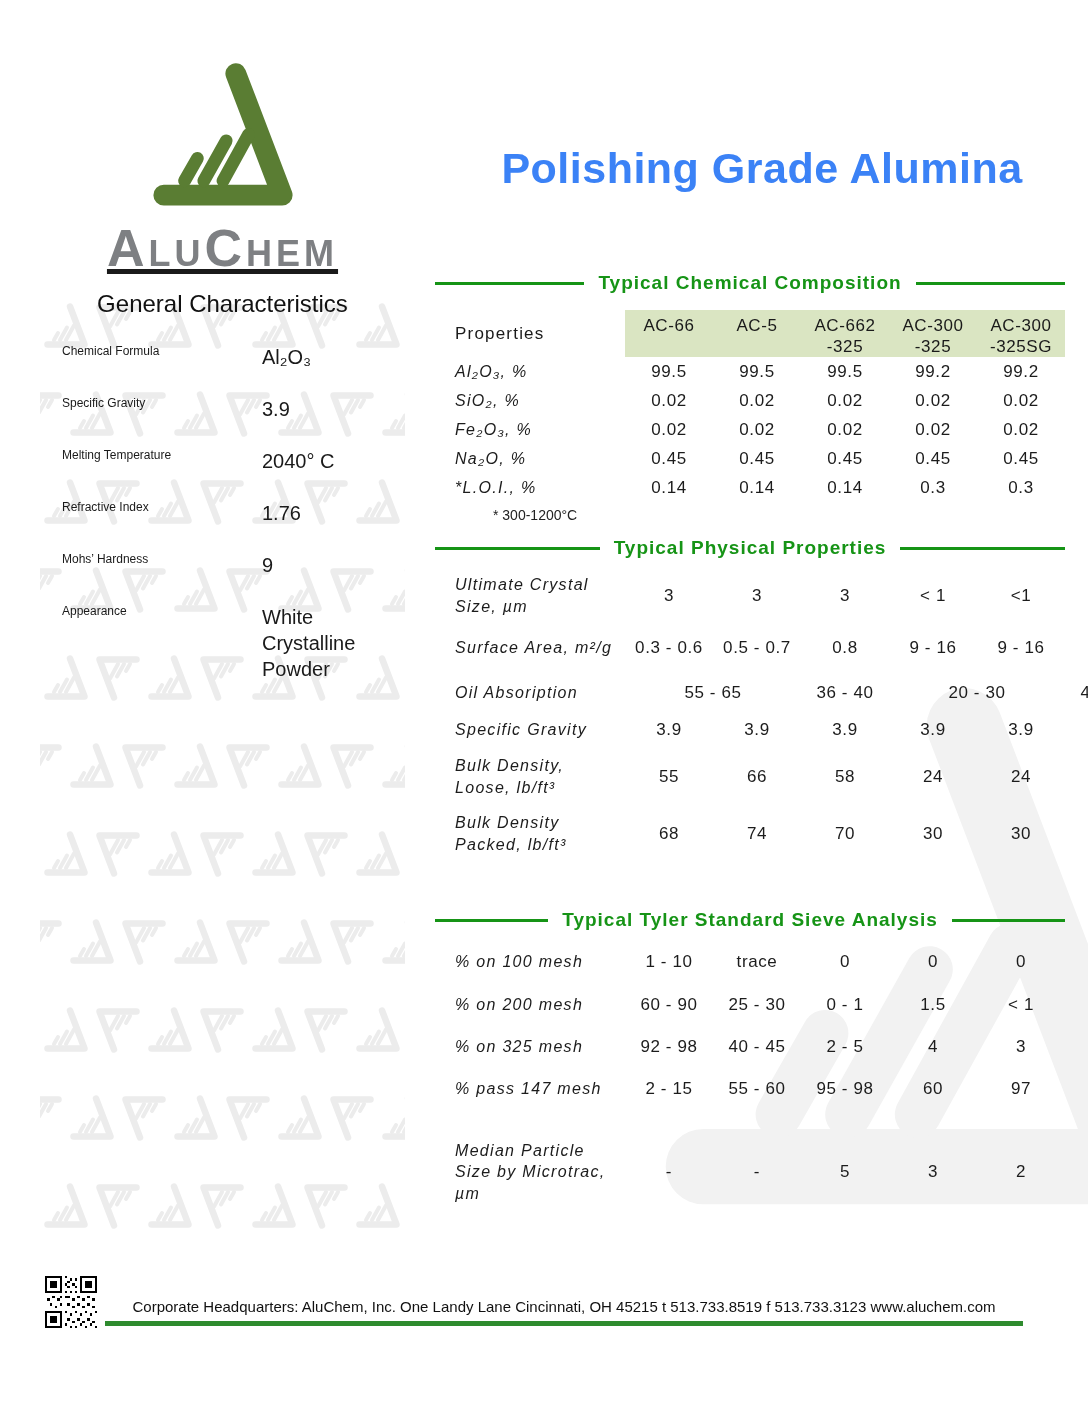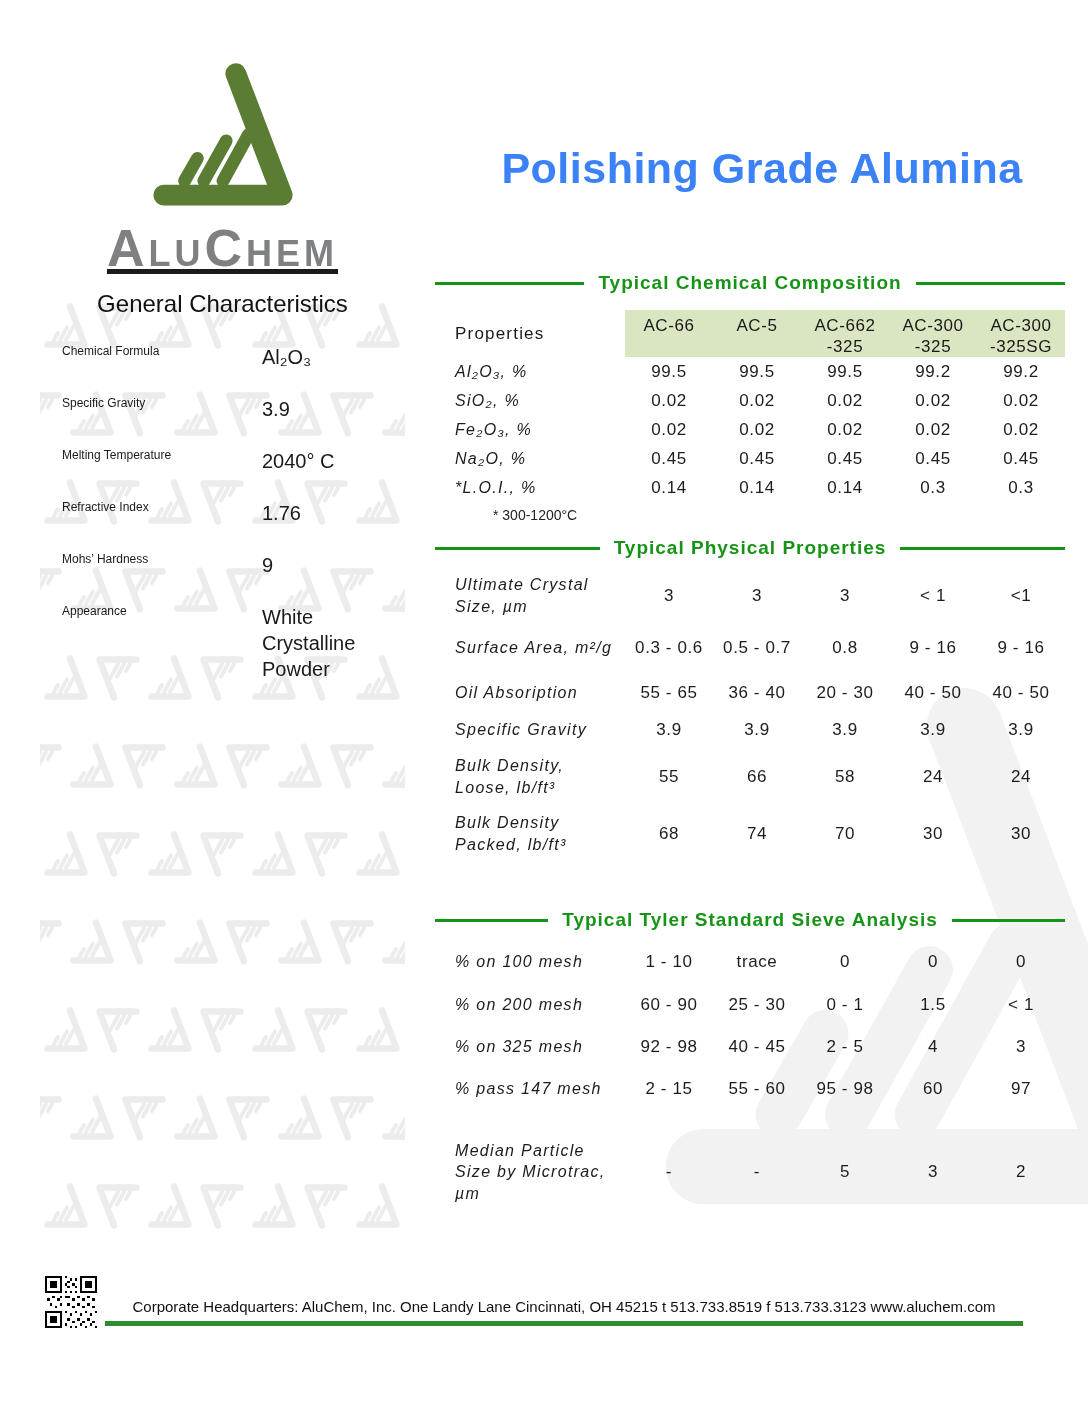--- a/index.html
+++ b/index.html
@@ -44,21 +44,21 @@
   .props-label{display:flex;align-items:center;padding-left:20px;font-size:17px;letter-spacing:1.2px;}
   .thcell{background:var(--thead-bg);text-align:center;font-size:17px;letter-spacing:0.6px;
     padding-top:5px;line-height:21px;}
   .trow{display:grid;grid-template-columns:190px repeat(5,88px);align-items:center;}
   .tlabel{padding-left:20px;font-size:16px;letter-spacing:1.3px;line-height:1.35;color:#1c1c1c;font-style:italic;}
   .tcell{text-align:center;font-size:17px;letter-spacing:0.6px;color:#1c1c1c;}
   .comp .trow{min-height:29px;}
   .footnote{margin-top:5px;margin-left:58px;font-size:14px;color:#222;}
   .phys .trow:nth-child(1){min-height:52px;}
   .phys .trow:nth-child(2){min-height:52px;}
-  .phys .trow:nth-child(3){min-height:38px;}
+  .phys .trow:nth-child(3){min-height:38px;gap:44px;}
   .phys .trow:nth-child(4){min-height:36px;}
   .phys .trow:nth-child(5){min-height:58px;}
   .phys .trow:nth-child(6){min-height:56px;}
   .sieve .trow{min-height:42px;}
   .sieve .trow:nth-child(1){min-height:44px;}
   .sieve .trow:nth-child(5){margin-top:18px;min-height:88px;}
   
   .qr{position:absolute;left:45px;top:1276px;z-index:2;}
   .footer-text{position:absolute;left:105px;top:1298px;width:918px;text-align:center;
     font-size:15px;color:#111;z-index:2;}

